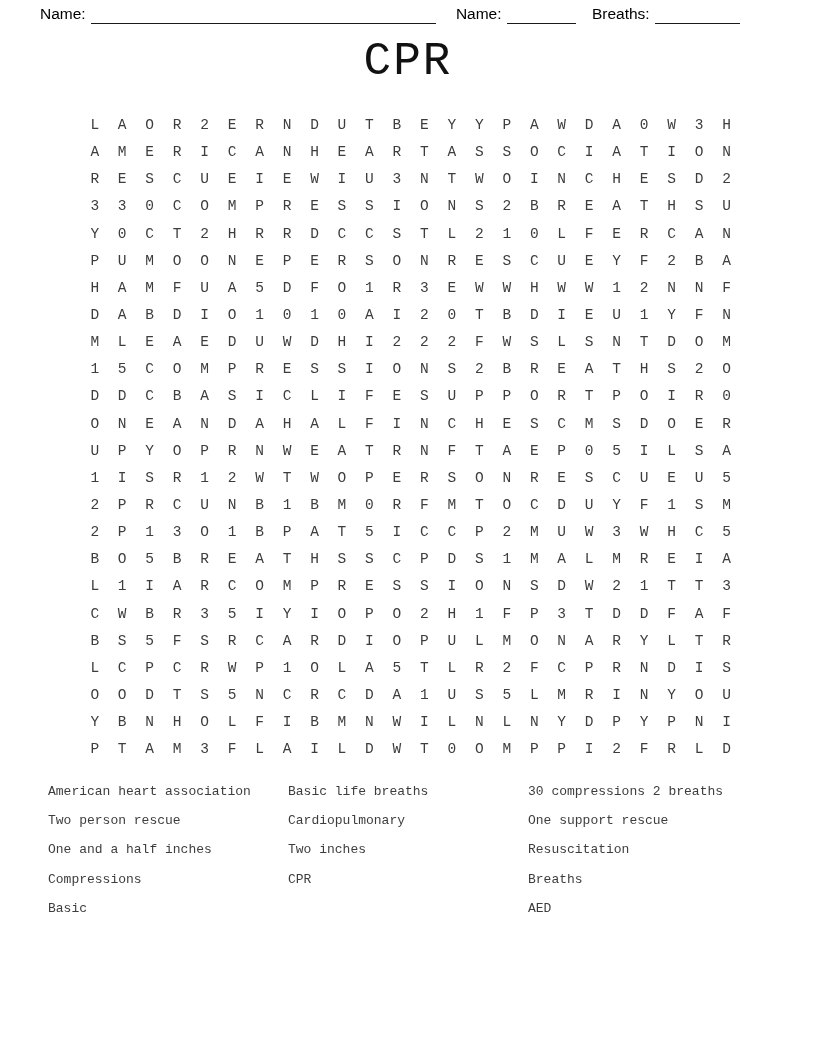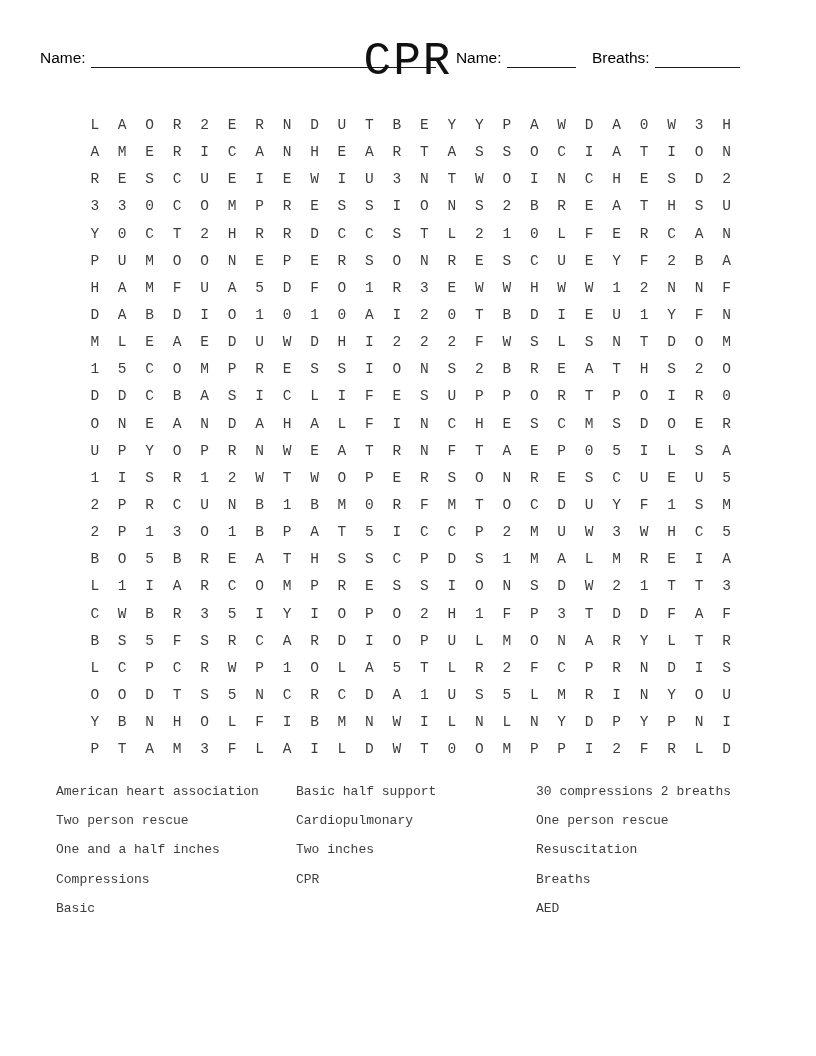--- a/index.html
+++ b/index.html
@@ -18,21 +18,21 @@
     position: absolute;
     top: 4px;
     left: 40px;
     width: 700px;
     display: flex;
     align-items: flex-end;
     font-size: 15.5px;
     line-height: 20px;
     color: #000;
   }
-  .field-label { white-space: nowrap; margin-top: 44px; }
+  .field-label { white-space: nowrap; }
   .blank-line {
     border-bottom: 1.5px solid #1a1a1a;
     height: 17px;
     margin-left: 5px;
   }
   .name-line   { width: 348px; }
   .date-line   { width: 70px;  }
   .period-line { width: 86px;  }
   .hgap-1 { width: 20px; }
   .hgap-2 { width: 16px; }
@@ -75,21 +75,20 @@
     display: flex;
     font-family: "Liberation Mono", "DejaVu Sans Mono", monospace;
     font-size: 13px;
     color: #3d3d3d;
   }
   .word-col { width: 240px; }
   .word-item {
     height: 29.2px;
     line-height: 29.2px;
     white-space: nowrap;
-    margin-left: 8px;
   }
 </style>
 </head>
 <body>
 
 <div class="page">
 
   <div class="header">
     <span class="field-label">Name:</span>
     <span class="blank-line name-line"></span>
@@ -732,27 +731,27 @@
 
   <div class="word-list">
       <div class="word-col">
         <div class="word-item">American heart association</div>
         <div class="word-item">Two person rescue</div>
         <div class="word-item">One and a half inches</div>
         <div class="word-item">Compressions</div>
         <div class="word-item">Basic</div>
       </div>
       <div class="word-col">
-        <div class="word-item">Basic half support</div>
+        <div class="word-item">Basic life breaths</div>
         <div class="word-item">Cardiopulmonary</div>
         <div class="word-item">Two inches</div>
         <div class="word-item">CPR</div>
       </div>
       <div class="word-col">
         <div class="word-item">30 compressions 2 breaths</div>
-        <div class="word-item">One person rescue</div>
+        <div class="word-item">One support rescue</div>
         <div class="word-item">Resuscitation</div>
         <div class="word-item">Breaths</div>
         <div class="word-item">AED</div>
       </div>
     </div>
 
 </div>
 
 </body></html>

